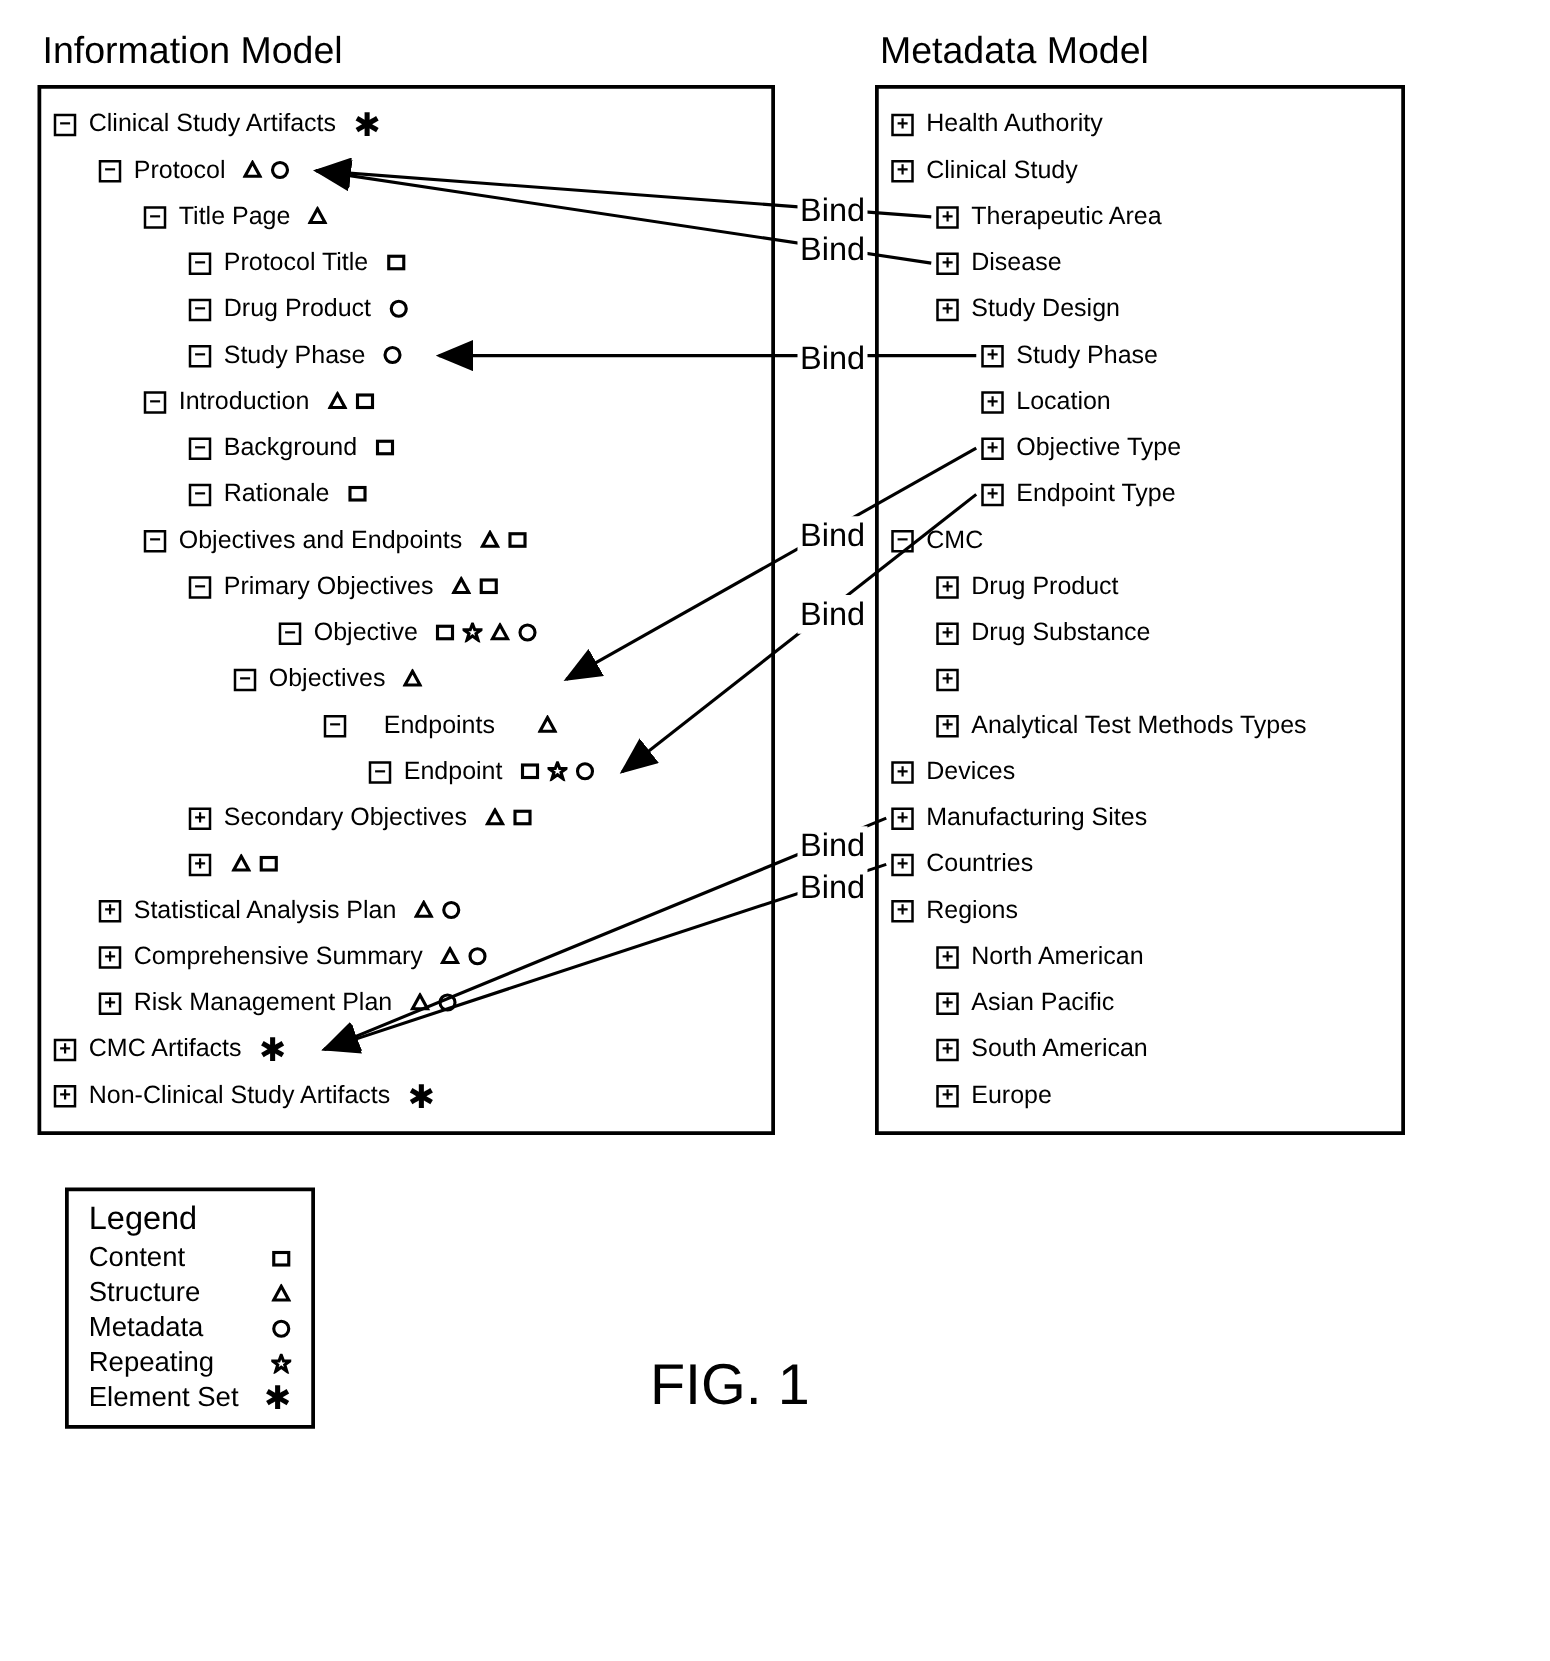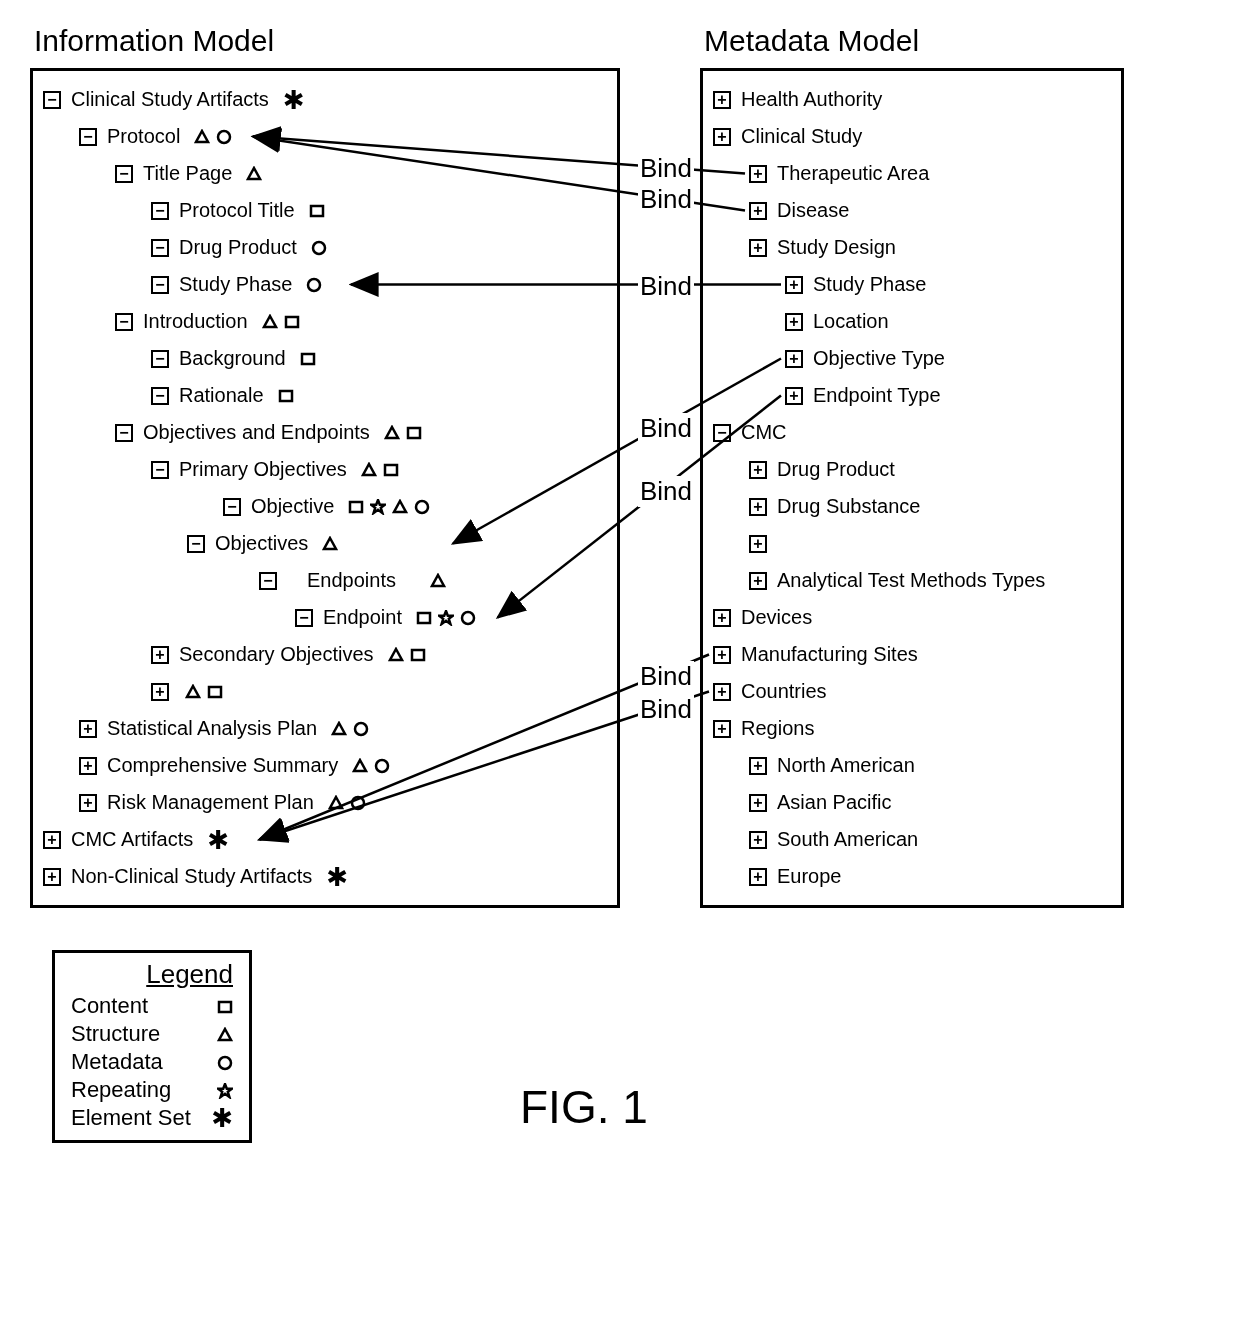--- a/index.html
+++ b/index.html
@@ -68,21 +68,21 @@
   }
   svg.glyph { width: 16px; height: 16px; vertical-align: middle; }
   svg.glyph * { stroke: #000; stroke-width: 2.5; fill: none; }
   .asterisk { font-size: 26px; font-family: Arial, sans-serif; line-height: 0; }
 
   .legend-box {
     position: absolute;
     border: 3px solid #000;
     padding: 6px 16px 8px 16px;
   }
-  .legend-title { font-size: 26px; text-align: right; margin-bottom: 2px; text-decoration: underline; }
+  .legend-title { font-size: 26px; text-align: left; margin-bottom: 2px; }
   .legend-row { display: flex; align-items: center; justify-content: space-between; font-size: 22px; gap: 20px; height: 28px; }
   .legend-row .marker { margin-left: 0; }
 
   .fig-label {
     position: absolute;
     font-family: Arial, Helvetica, sans-serif;
     font-size: 46px;
   }
 
   svg.connectors {

